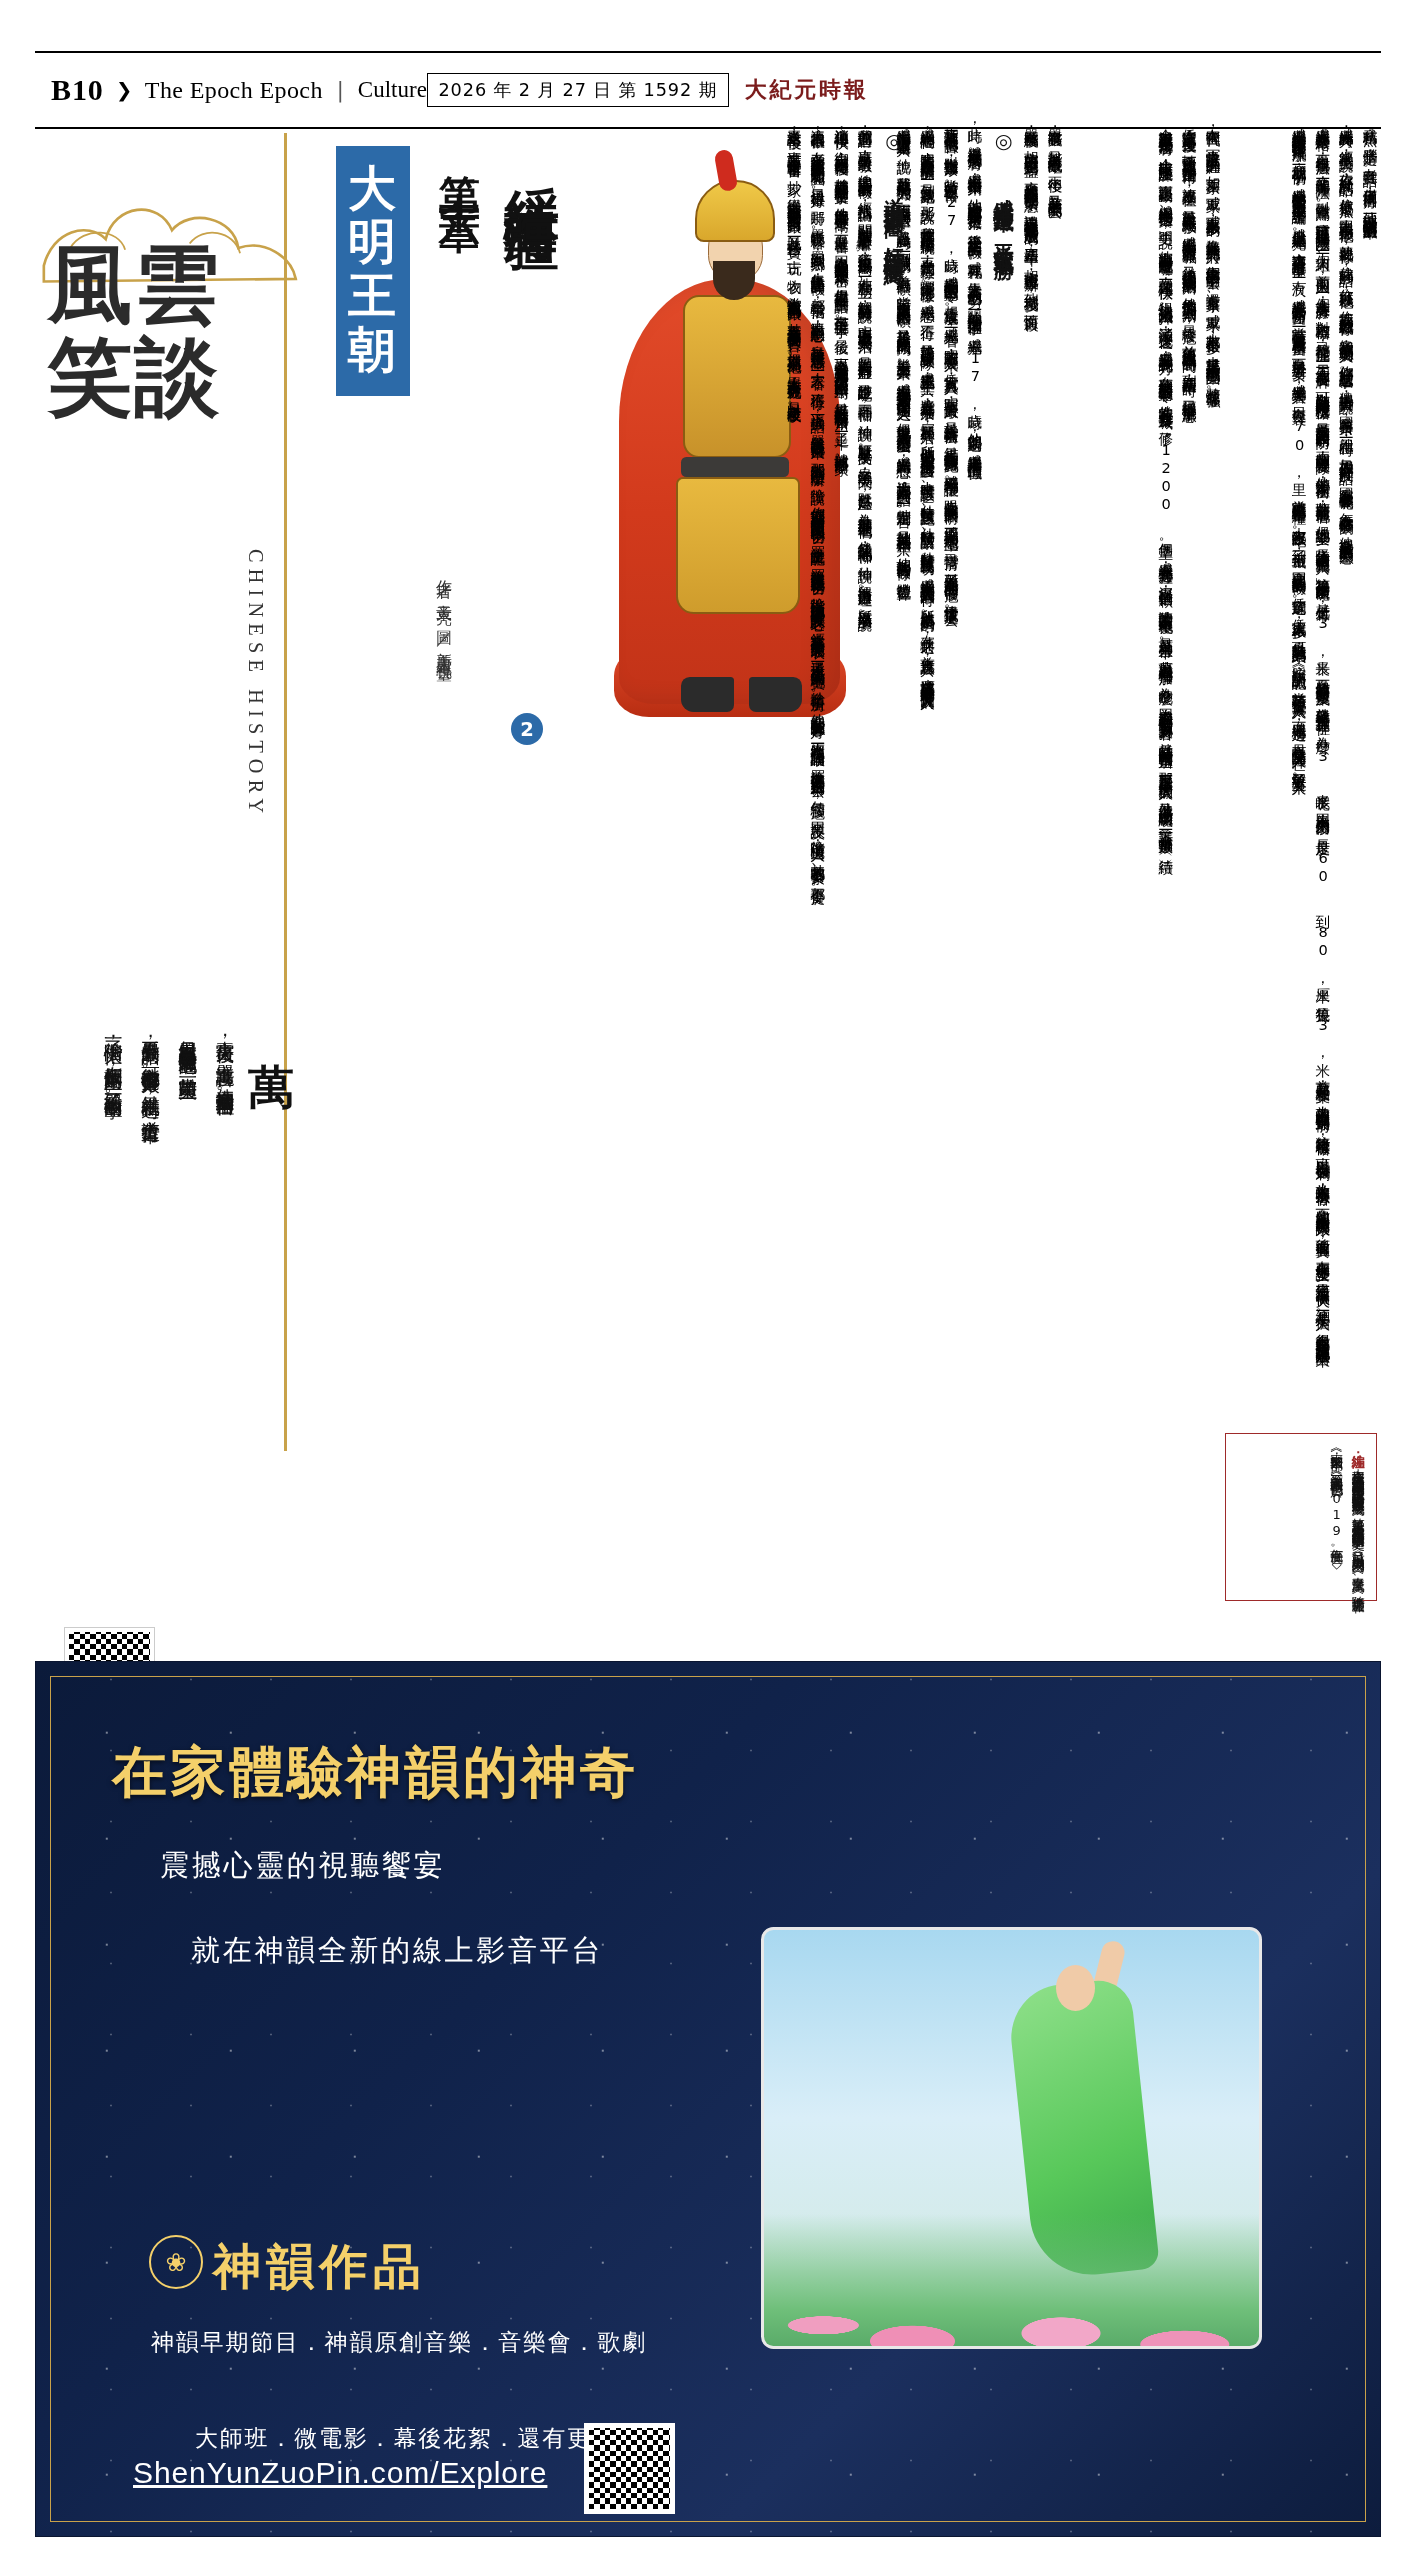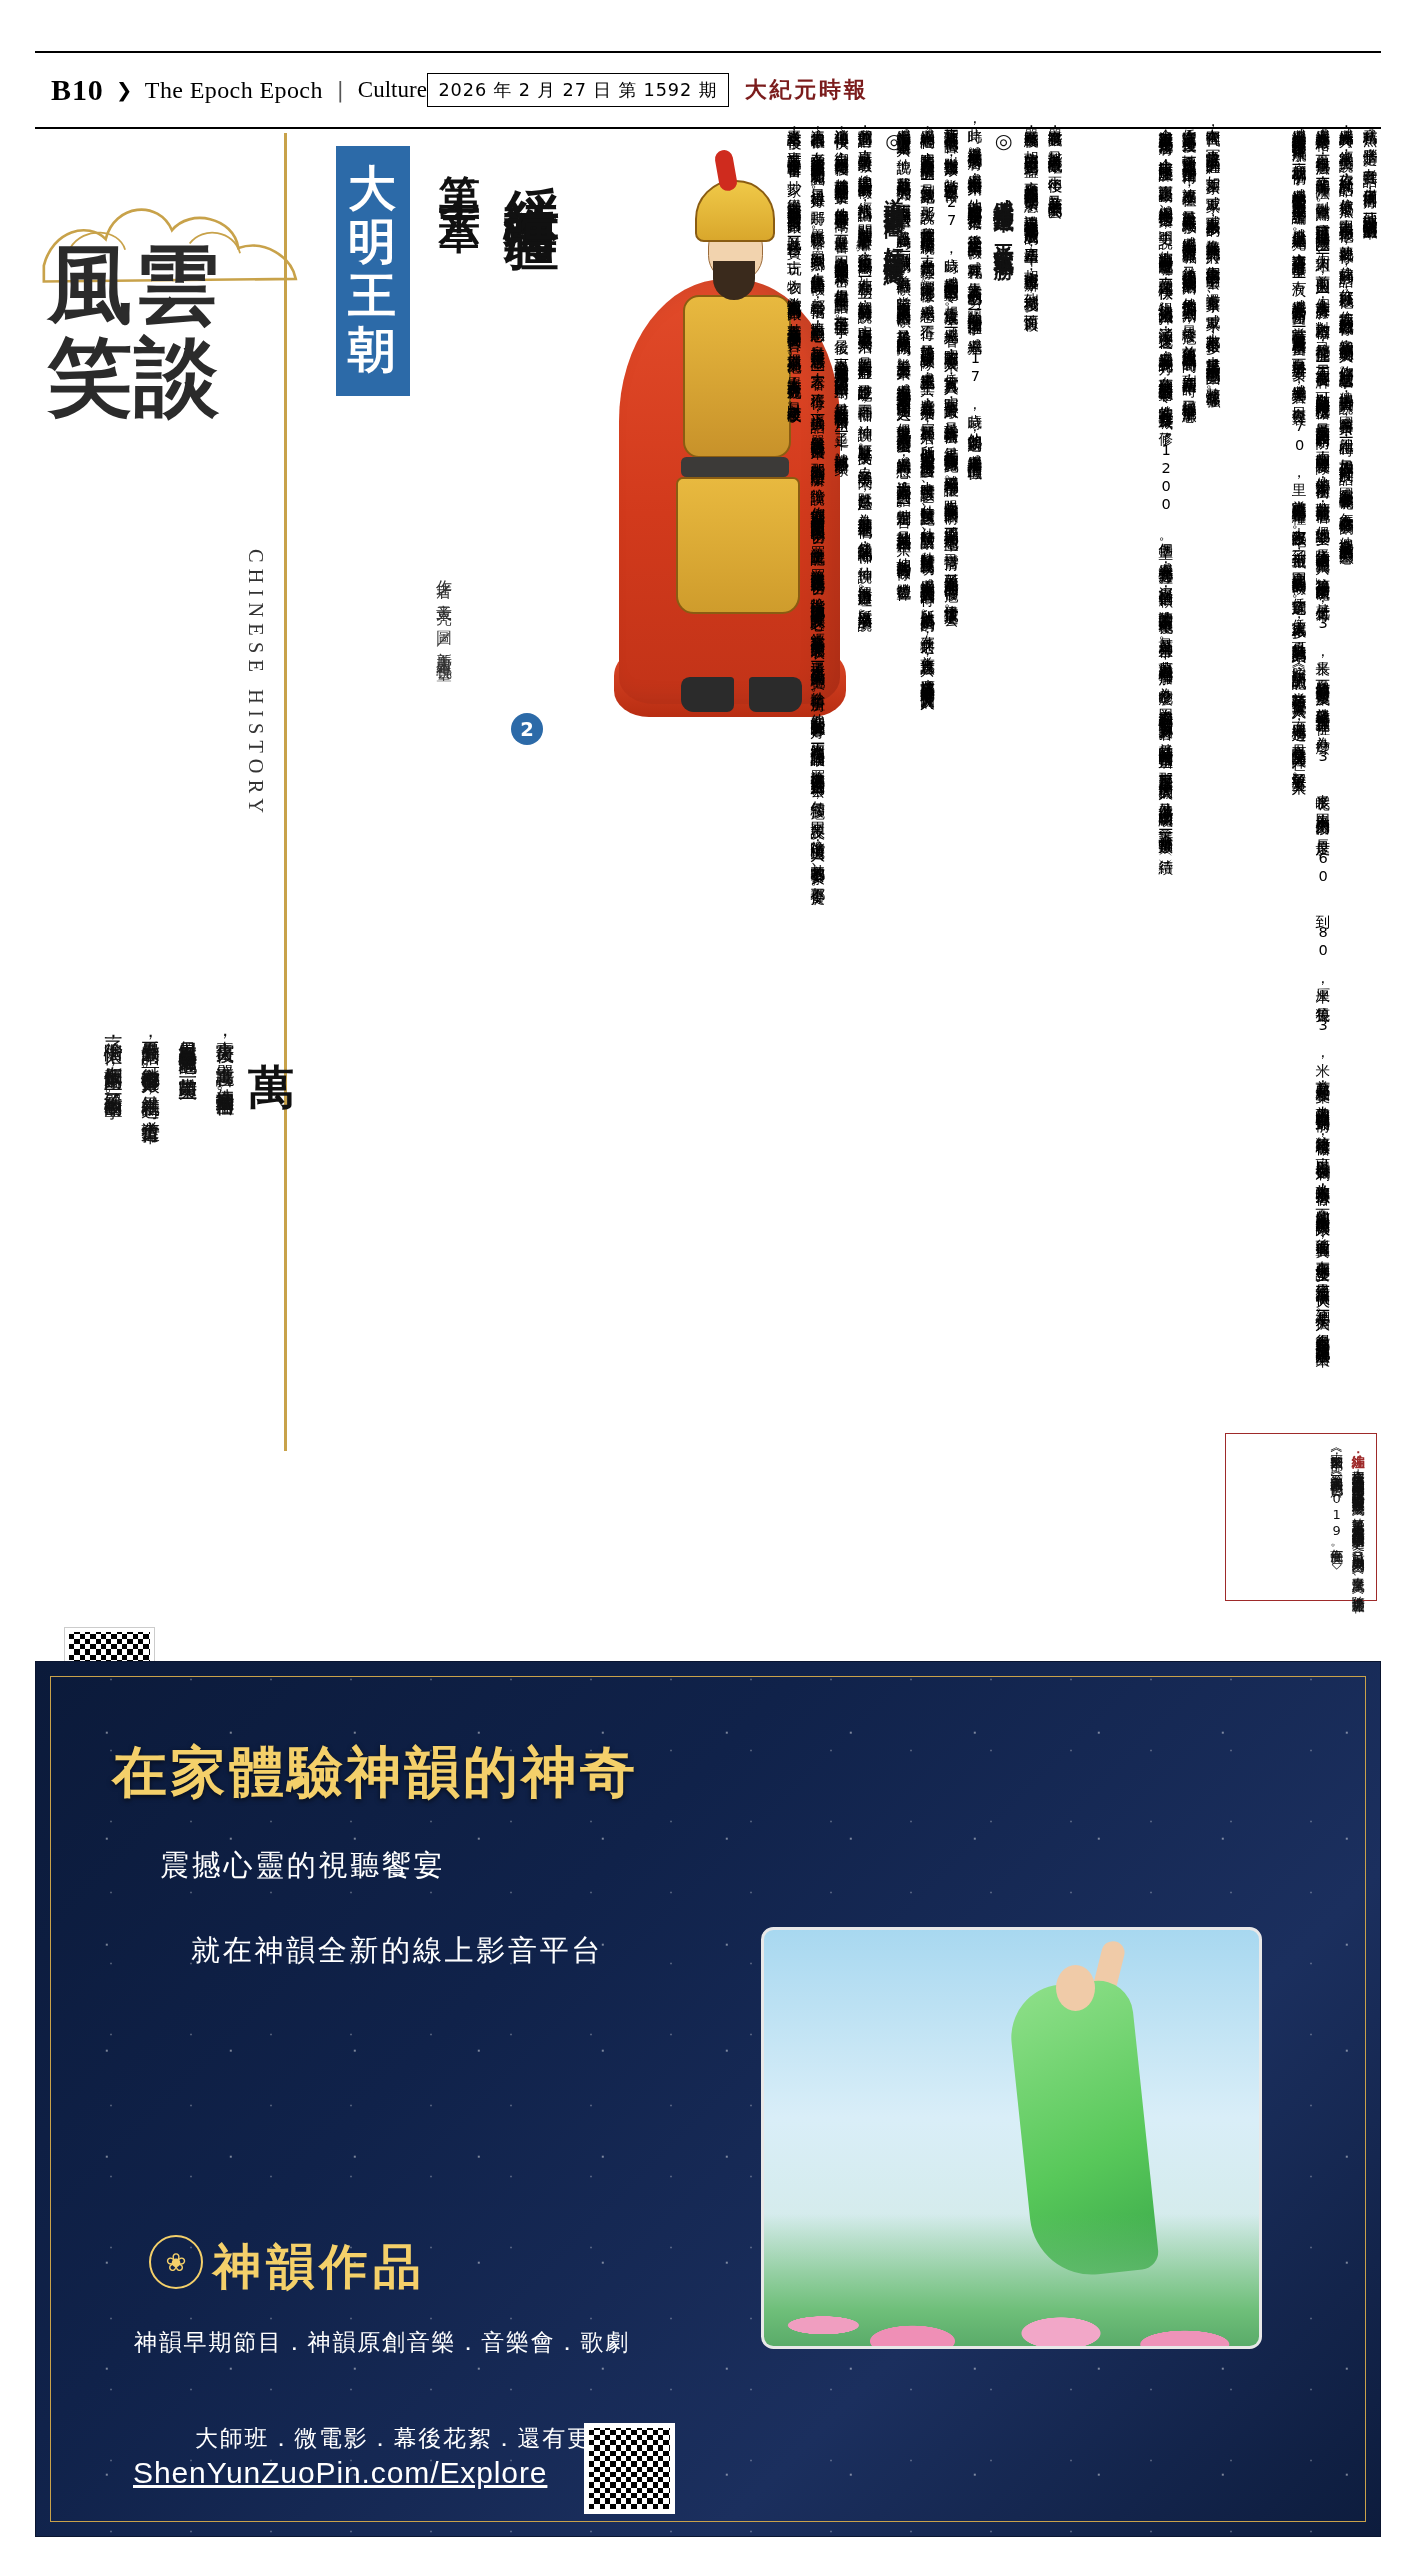--- a/index.html
+++ b/index.html
@@ -410,21 +410,21 @@
     position: absolute;
     left: 113px; top: 573px;
     width: 50px; height: 50px;
     border-radius: 50%;
     border: 2.7px solid #f4d06a;
     display: flex; align-items: center; justify-content: center;
     color: #f4d06a; font-size: 25px;
   }
   .ad-list1 {
     position: absolute;
-    left: 98px; top: 665px;
+    left: 115px; top: 665px;
     font-size: 23px; color: #fff; letter-spacing: 1.8px;
   }
   .ad-list2 {
     position: absolute;
     left: 159px; top: 713px;
     font-size: 23px; color: #fff; letter-spacing: 1.8px; margin-top: 48px;
   }
   .ad-url {
     position: absolute;
     left: 97px; top: 794px;

